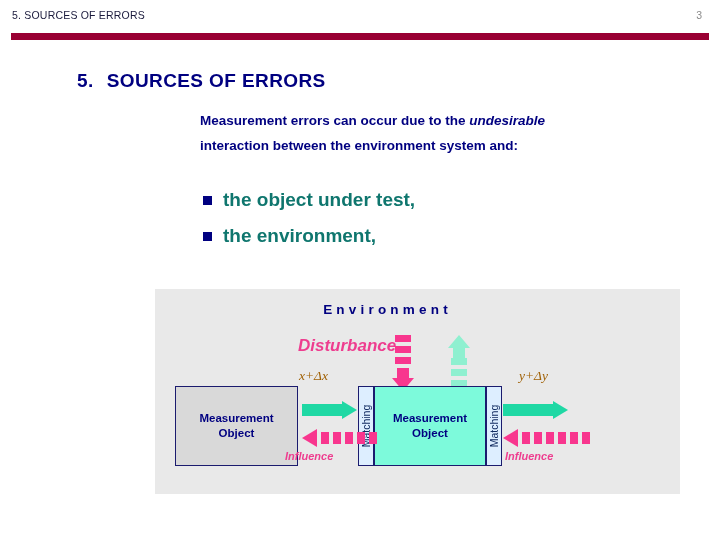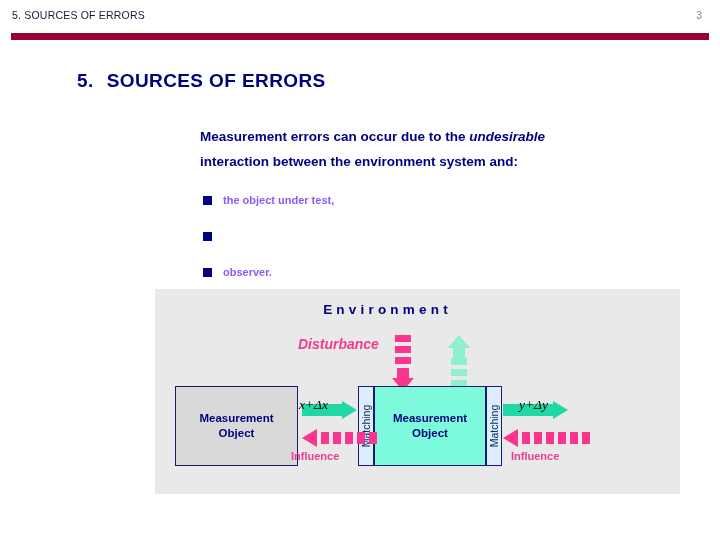--- a/index.html
+++ b/index.html
@@ -57,21 +57,21 @@
     color: #000080;
     letter-spacing: 0.4px;
     white-space: nowrap;
   }
   #slide-title .num-gap { display: inline-block; width: 13px; }
 
   
   #intro-paragraph {
     position: absolute;
     left: 200px;
-    top: 124px;
+    top: 108px;
     width: 430px;
     font-size: 13.5px;
     font-weight: bold;
     color: #000080;
     line-height: 25px;
   }
   #intro-paragraph em {
     font-style: italic;
     font-weight: bold;
   }
@@ -89,23 +89,23 @@
     height: 36px;
   }
   .bullet-marker {
     width: 9px;
     height: 9px;
     background: #000080;
     margin-right: 11px;
     flex: 0 0 auto;
   }
   .bullet-text {
-    font-size: 11px;
-    font-weight: bold;
-    color: #8b5cf6;
+    font-size: 19px;
+    font-weight: bold;
+    color: #0f766e;
     white-space: nowrap;
   }
 
   
   #diagram-panel {
     position: absolute;
     left: 155px;
     top: 289px;
     width: 525px;
     height: 205px;
@@ -121,21 +121,21 @@
     font-size: 13.5px;
     font-weight: bold;
     color: #000080;
     letter-spacing: 4.2px;
   }
 
   #disturbance-label {
     position: absolute;
     left: 143px;
     top: 47px;
-    font-size: 14px;
+    font-size: 17px;
     font-weight: bold;
     font-style: italic;
     color: #ee3d8f;
     white-space: nowrap;
   }
 
   
   .vert-arrow {
     position: absolute;
     width: 22px;
@@ -262,34 +262,33 @@
   }
   #influence-arrow-left { left: 147px; top: 141px; }
   #influence-arrow-right { left: 348px; top: 141px; }
 
   
   .signal-label {
     position: absolute;
     font-family: "Liberation Serif", serif;
     font-style: italic;
     font-size: 13.5px;
-    color: #000000;
-    white-space: nowrap;
-    margin-top: 29px;
+    color: #a16207;
+    white-space: nowrap;
   }
   #signal-label-x { left: 144px; top: 79px; }
   #signal-label-y { left: 364px; top: 79px; }
 
   .influence-label {
     position: absolute;
     font-size: 11px;
     font-weight: bold;
+    font-style: italic;
     color: #ee3d8f;
     white-space: nowrap;
-    margin-left: 6px;
   }
   #influence-label-left { left: 130px; top: 161px; }
   #influence-label-right { left: 350px; top: 161px; }
 </style>
 </head>
 <body>
 
 <div id="slide-header">
   <div id="header-title">5. SOURCES OF ERRORS</div>
   <div id="header-page-number">3</div>
@@ -305,24 +304,21 @@
   <span>interaction between the environment system and:</span>
 </div>
 
 <div id="bullet-list">
   <div class="bullet-row">
     <span class="bullet-marker"></span>
     <span class="bullet-text">the object under test,</span>
   </div>
   <div class="bullet-row">
     <span class="bullet-marker"></span>
-  </div>
-  <div class="bullet-row">
-    <span class="bullet-marker"></span>
-    <span class="bullet-text">observer.</span>
+    <span class="bullet-text">the environment,</span>
   </div>
 </div>
 
 <div id="diagram-panel">
 
   <div id="environment-label">Environment</div>
   <div id="disturbance-label">Disturbance</div>
 
   <div class="vert-arrow" id="disturbance-arrow">
     <div class="vert-dash"></div>

